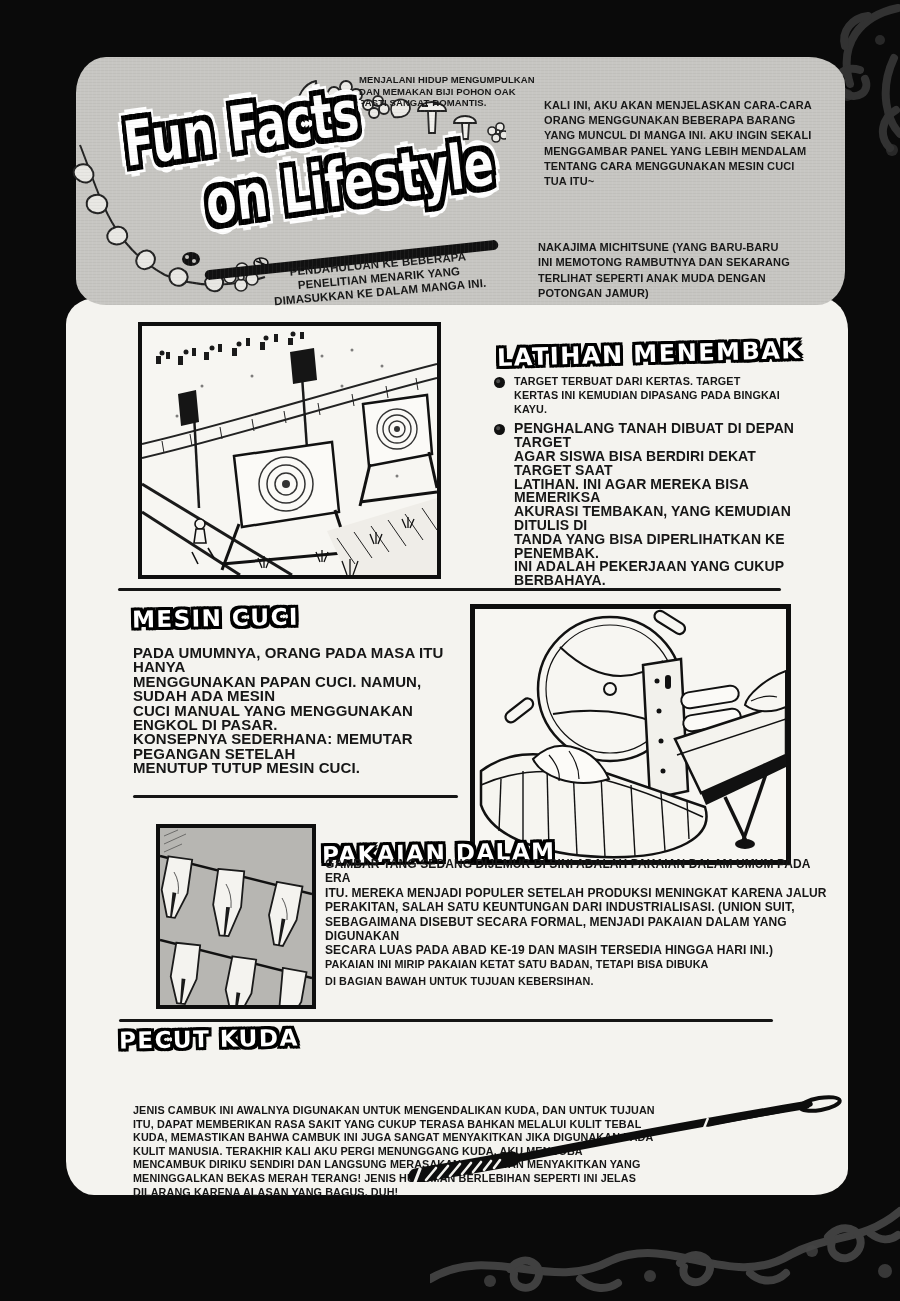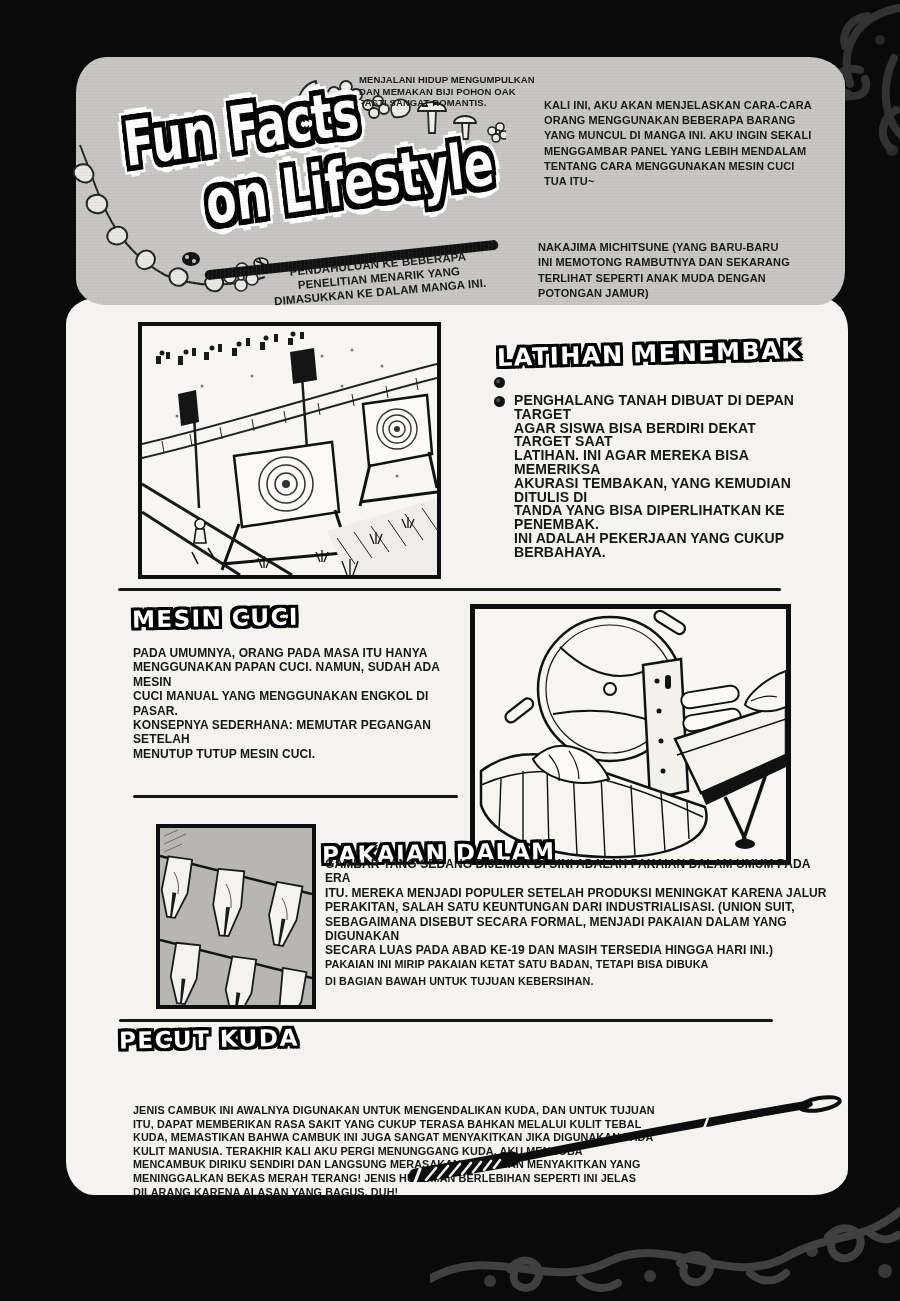--- a/index.html
+++ b/index.html
@@ -262,37 +262,40 @@
         <path d="M50,226 l6,12 M66,222 l6,10"></path>
       </g>
     </svg>
   </div>
 
   <div class="bubble" style="left:497px;top:340px;font-size:24px;transform:rotate(-1.5deg);">LATIHAN MENEMBAK</div>
 
   <div class="abs" style="left:494px;top:375px;width:318px;">
     <div class="bullet-row">
       <span class="bullet-dot"></span>
+      <span class="comic" style="font-size:10.8px;line-height:13.8px;">TARGET TERBUAT DARI KERTAS. TARGET
+KERTAS INI KEMUDIAN DIPASANG PADA BINGKAI
+KAYU.</span>
     </div>
     <div class="bullet-row">
       <span class="bullet-dot"></span>
       <span class="comic" style="font-size:14px;line-height:13.8px;">PENGHALANG TANAH DIBUAT DI DEPAN TARGET
 AGAR SISWA BISA BERDIRI DEKAT TARGET SAAT
 LATIHAN. INI AGAR MEREKA BISA MEMERIKSA
 AKURASI TEMBAKAN, YANG KEMUDIAN DITULIS DI
 TANDA YANG BISA DIPERLIHATKAN KE PENEMBAK.
 INI ADALAH PEKERJAAN YANG CUKUP
 BERBAHAYA.</span>
     </div>
   </div>
 
   <div class="divider" style="left:118px;top:588px;width:663px;"></div>
 
   <div class="bubble" style="left:132px;top:605px;font-size:23px;transform:rotate(-1deg);">MESIN CUCI</div>
-  <div class="abs comic" style="left:133px;top:646px;width:330px;font-size:12px;line-height:14.4px;">PADA UMUMNYA, ORANG PADA MASA ITU HANYA
+  <div class="abs comic" style="left:133px;top:646px;width:330px;font-size:15px;line-height:14.4px;">PADA UMUMNYA, ORANG PADA MASA ITU HANYA
 MENGGUNAKAN PAPAN CUCI. NAMUN, SUDAH ADA MESIN
 CUCI MANUAL YANG MENGGUNAKAN ENGKOL DI PASAR.
 KONSEPNYA SEDERHANA: MEMUTAR PEGANGAN SETELAH
 MENUTUP TUTUP MESIN CUCI.</div>
 
   <div class="frame" style="left:470px;top:604px;width:311px;height:251px;border-width:5px;">
     <svg width="311" height="251" viewBox="0 0 311 251">
       <rect width="311" height="251" fill="#f7f6f2"></rect>
 
       <g fill="none" stroke="#111">

